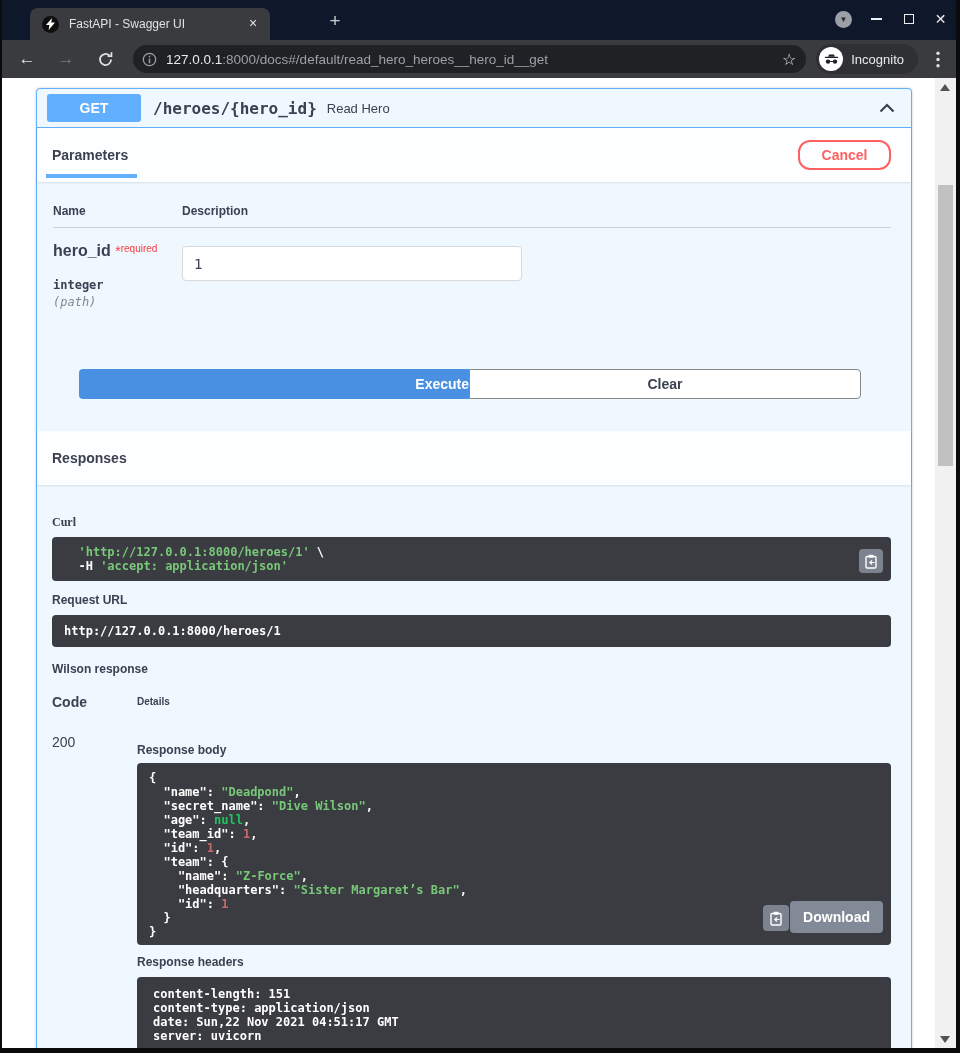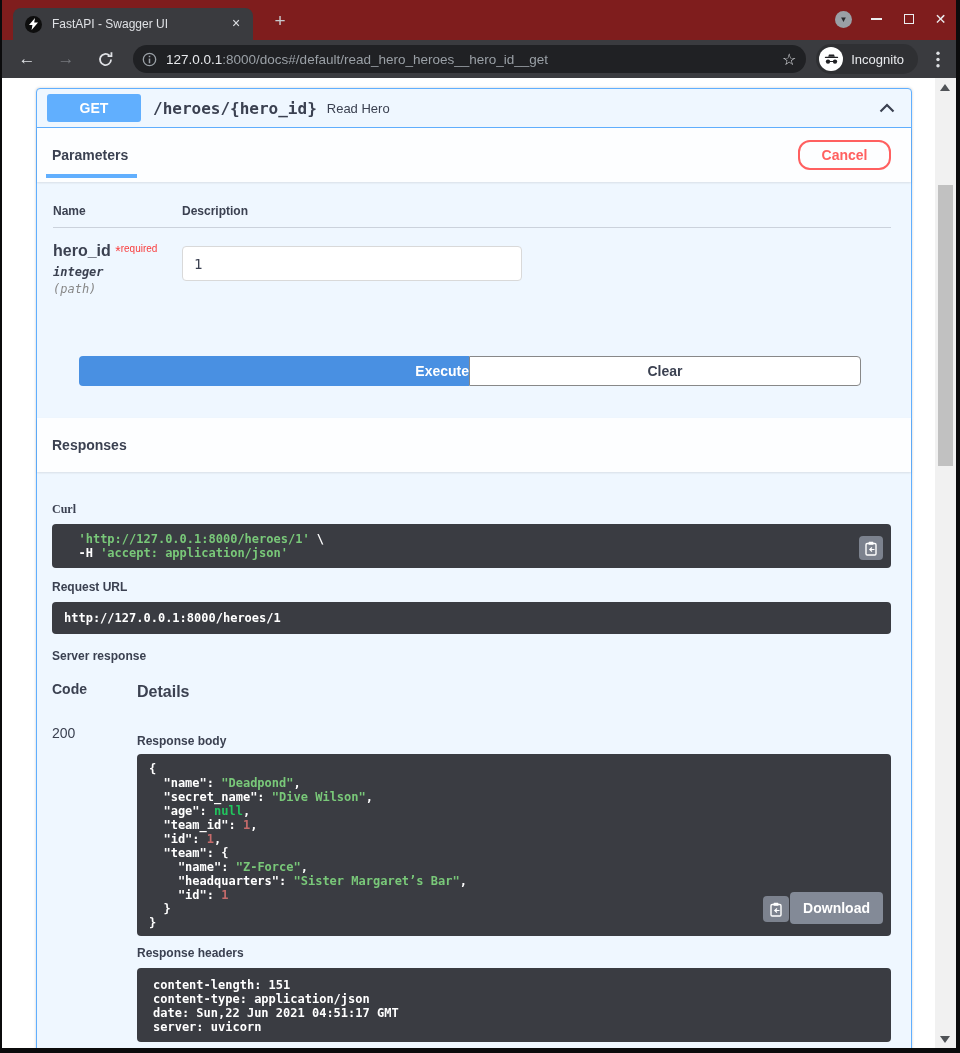--- a/index.html
+++ b/index.html
@@ -2,21 +2,21 @@
 <html><head>
 <meta charset="utf-8">
 <style>
   * { box-sizing: border-box; margin: 0; padding: 0; }
   html,body { width:960px; height:1053px; }
   body { font-family:"Liberation Sans", sans-serif; background:#0b0b0c; overflow:hidden; }
 
   .window { width:960px; height:1053px; border-left:2px solid #0b0b0c; border-right:4px solid #0b0b0c; border-bottom:5px solid #0b0b0c; background:#28292c; }
 
   
-  .tabstrip { position:relative; height:40px; background:#7f1d1d; display:flex; align-items:flex-end; padding-left:11px; }
+  .tabstrip { position:relative; height:40px; background:#0f172a; display:flex; align-items:flex-end; padding-left:28px;gap:38px; }
   .tab { width:240px; height:32px; background:#3a3b3f; border-radius:8px 8px 0 0; display:flex; align-items:center; padding:0 8px 0 12px; }
   .favicon { width:17px; height:17px; border-radius:50%; background:#0e0e0e; display:flex; align-items:center; justify-content:center; flex:none; }
   .tab-title { color:#dfe1e5; font-size:12px; margin-left:10px; flex:1; white-space:nowrap; overflow:hidden; }
   .tab-close { color:#dfe1e5; font-size:14px; width:18px; height:18px; line-height:17px; text-align:center; border-radius:50%; }
   .newtab { color:#c7cacd; font-size:19px; margin:0 0 5px 14px; width:26px; height:26px; line-height:24px; text-align:center; }
   .win-controls { position:absolute; right:8px; top:0; height:38px; display:flex; align-items:center; gap:17px; }
   .update-badge { width:17px; height:17px; border-radius:50%; background:#9aa0a6; color:#28292c; font-size:8px; line-height:17px; text-align:center; }
   .wc { width:15px; height:15px; display:flex; align-items:center; justify-content:center; }
   .min-bar { width:11px; height:0; border-bottom:2px solid #eceef0; }
   .max-box { width:10px; height:10px; border:1.6px solid #eceef0; }
@@ -54,21 +54,21 @@
 
   .params-area { padding:22px 20px 0 16px; }
   .t-head { display:flex; padding-bottom:9px; border-bottom:1px solid rgba(59,65,81,.2); }
   .col-name { width:129px; font-size:12px; font-weight:bold; color:#3b4151; }
   .col-desc { font-size:12px; font-weight:bold; color:#3b4151; }
   .param-row { display:flex; padding-top:14px; }
   .p-name-col { width:129px; }
   .p-name { font-size:16px; font-weight:bold; color:#3b4151; }
   .req-star { color:#f93e3e; font-size:14px; }
   .req-label { color:#f93e3e; font-size:10px; vertical-align:4px; }
-  .p-type { font-family:"DejaVu Sans Mono",monospace; font-weight:bold; font-size:12px; color:#3b4151; margin-top:5px;font-style:italic; }
+  .p-type { font-family:"DejaVu Sans Mono",monospace; font-weight:bold; font-size:12px; color:#3b4151; margin-top:18px; }
   .p-in { font-family:"DejaVu Sans Mono",monospace; font-style:italic; font-size:12px; color:#888; margin-top:3px; }
   .param-input { width:340px; height:35px; margin-top:4px; border:1px solid #d9d9d9; border-radius:4px; padding:0 11px; font-family:"DejaVu Sans Mono",monospace; font-size:14px; color:#3b4151; background:#fff; }
 
   .execute-wrapper { display:flex; margin:60px 30px 0 26px; }
   .btn-execute { flex:1; height:30px; background:#4990e2; border:none; border-radius:4px 0 0 4px; color:#fff; font-weight:bold; font-size:14px; font-family:"Liberation Sans",sans-serif;text-align:right; }
   .btn-clear { flex:1; height:30px; background:#fff; border:1px solid #888; border-radius:0 4px 4px 0; color:#3b4151; font-weight:bold; font-size:14px; font-family:"Liberation Sans",sans-serif; }
 
   .responses-strip { margin-top:32px; }
   .responses-inner { padding:0 20px 0 15px; }
 
@@ -82,21 +82,21 @@
   .tok-n { color:#c66b6b; }
   .tok-u { color:#22c55e; }
   .copy-btn { position:absolute; right:8px; bottom:8px; width:24px; height:24px; background:#7c828e; border:none; border-radius:4px; display:flex; align-items:center; justify-content:center; }
 
   .requrl-lbl { margin-top:12px; }
   .requrl-block { margin-top:8px; padding:9px 12px; }
   .srvresp-lbl { margin-top:15px; }
 
   .live-head { display:flex; margin-top:18px; }
   .code-h { width:85px; font-size:14px; font-weight:bold; color:#3b4151; }
-  .details-h { font-size:16px; font-weight:bold; color:#3b4151; padding-top:2px; }
+  .details-h { font-size:10px; font-weight:bold; color:#3b4151; padding-top:2px; }
   .live-row { display:flex; margin-top:24px; }
   .code-cell { width:85px; font-size:14px; color:#3b4151; }
   .details-cell { flex:1; padding-top:9px; }
   .body-block { margin-top:6px; padding:8px 12px 6px; }
   .copy-btn.in-body { right:102px; bottom:14px; width:26px; height:26px; }
   .download-btn { position:absolute; right:8px; bottom:12px; height:32px; padding:0 13px; background:#838a97; border:none; border-radius:4px; color:#fff; font-weight:bold; font-size:14px; font-family:"Liberation Sans",sans-serif; }
   .resphdr-lbl { margin-top:10px; }
   .headers-block { margin-top:8px; padding:10px 16px 8px; }
 
   
@@ -234,21 +234,21 @@
             </button>
               <div class="code-line"><span class="tok-p">  </span><span class="tok-s">'http://127.0.0.1:8000/heroes/1'</span><span class="tok-p"> \</span></div>
               <div class="code-line"><span class="tok-p">  -H </span><span class="tok-s">'accept: application/json'</span></div>
             </div>
 
           <div class="lbl requrl-lbl">Request URL</div>
           <div class="code-block requrl-block">
             <div class="code-line tok-p">http://127.0.0.1:8000/heroes/1</div>
           </div>
 
-          <div class="lbl srvresp-lbl">Server response</div>
+          <div class="lbl srvresp-lbl">Wilson response</div>
 
           <div class="live-head">
             <span class="code-h">Code</span>
             <span class="details-h">Details</span>
           </div>
 
           <div class="live-row">
             <div class="code-cell">200</div>
             <div class="details-cell">
               <div class="lbl">Response body</div>
@@ -271,21 +271,21 @@
                   <div class="code-line"><span class="tok-p">    "name": </span><span class="tok-s">"Z-Force"</span><span class="tok-p">,</span></div>
                   <div class="code-line"><span class="tok-p">    "headquarters": </span><span class="tok-s">"Sister Margaret’s Bar"</span><span class="tok-p">,</span></div>
                   <div class="code-line"><span class="tok-p">    "id": </span><span class="tok-n">1</span></div>
                   <div class="code-line"><span class="tok-p">  }</span></div>
                   <div class="code-line"><span class="tok-p">}</span></div>
                 </div>
               <div class="lbl resphdr-lbl">Response headers</div>
               <div class="code-block headers-block">
                   <div class="code-line"><span class="tok-p">content-length: 151</span></div>
                   <div class="code-line"><span class="tok-p">content-type: application/json</span></div>
-                  <div class="code-line"><span class="tok-p">date: Sun,22 Jun 2021 04:51:17 GMT</span></div>
+                  <div class="code-line"><span class="tok-p">date: Sun,22 Nov 2021 04:51:17 GMT</span></div>
                   <div class="code-line"><span class="tok-p">server: uvicorn</span></div>
                 </div>
             </div>
           </div>
 
         </div>
 
       </div>
     </div>
 

